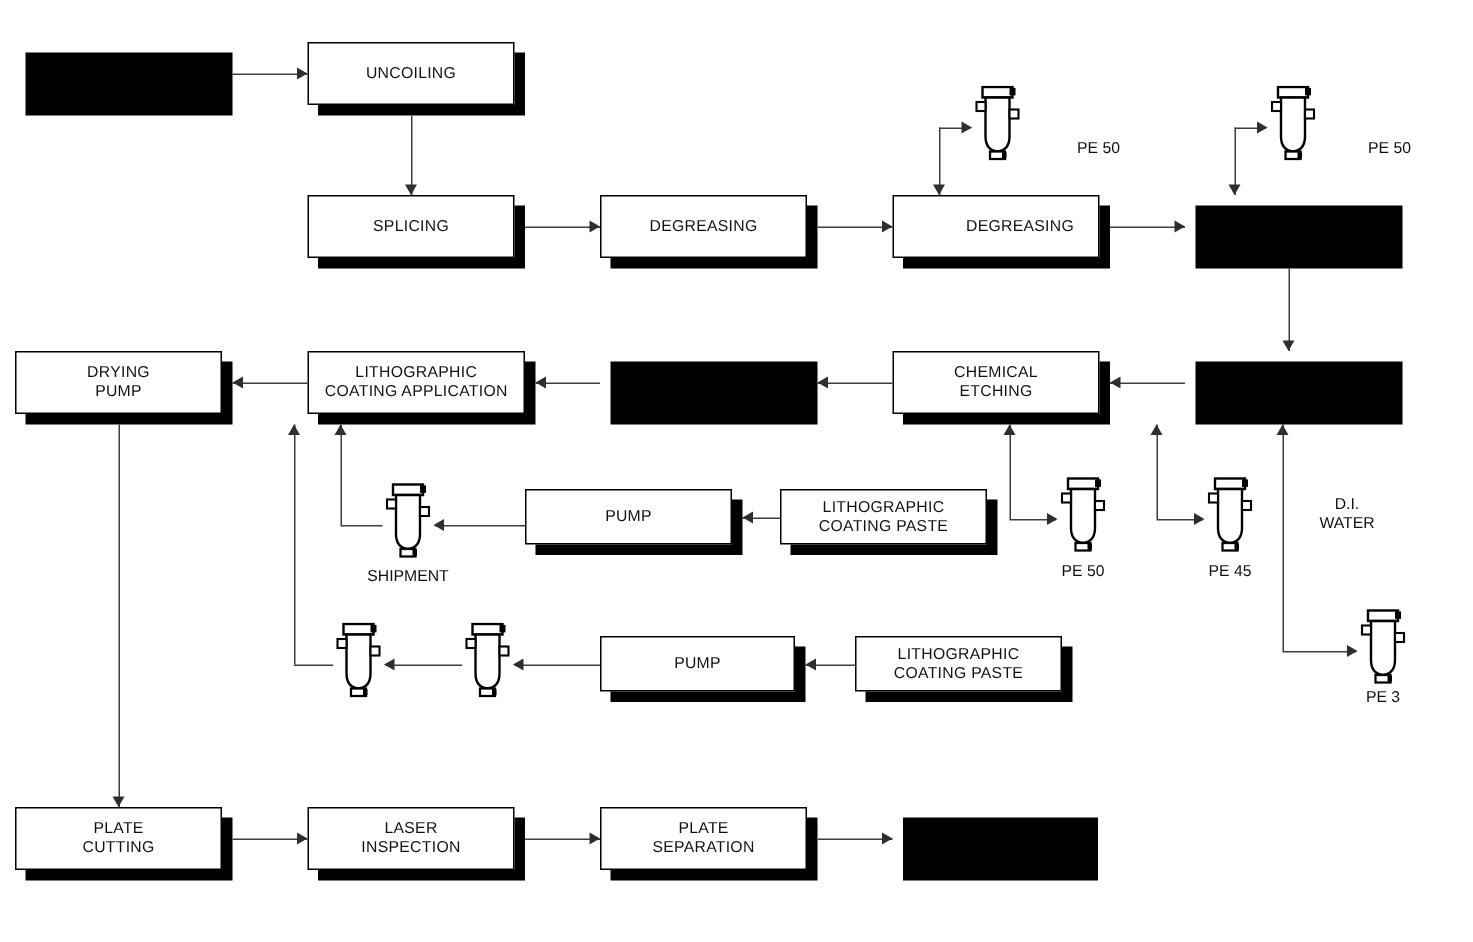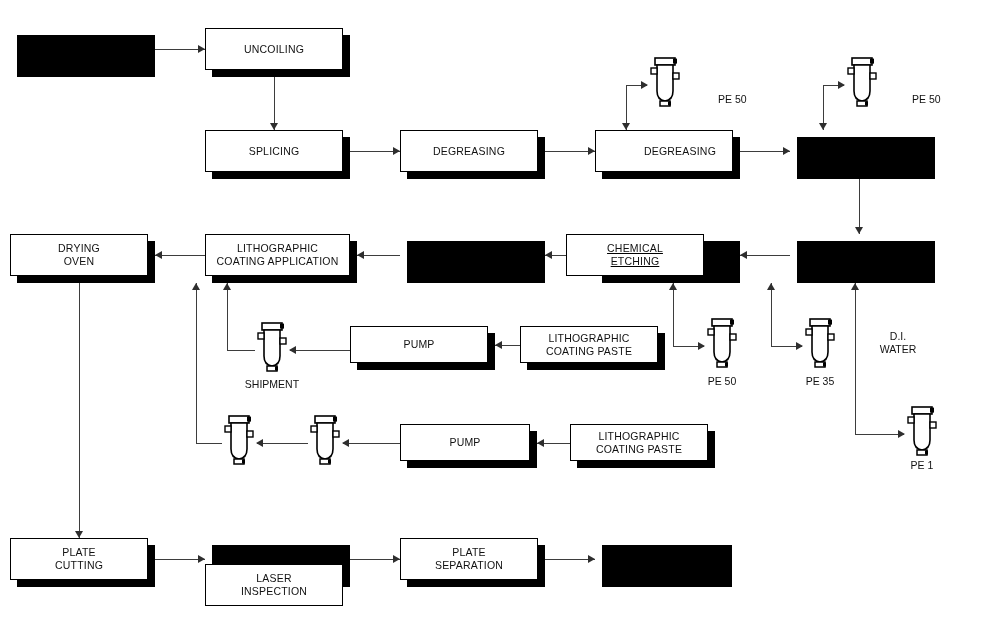--- a/index.html
+++ b/index.html
@@ -50,34 +50,34 @@
     <div class="box" style="left: 400px; top: 130px; width: 138px; height: 42px;">
       <div class="lbl">DEGREASING</div>
     </div>
     <div class="shadow" style="left: 602px; top: 137px; width: 138px; height: 42px;"></div>
     <div class="box" style="left: 595px; top: 130px; width: 138px; height: 42px; padding-left: 32px;">
       <div class="lbl">DEGREASING</div>
     </div>
     <div class="shadow" style="left: 797px; top: 137px; width: 138px; height: 42px;"></div>
     <div class="shadow" style="left: 797px; top: 241px; width: 138px; height: 42px;"></div>
     <div class="shadow" style="left: 602px; top: 241px; width: 138px; height: 42px;"></div>
-    <div class="box" style="left: 566px; top: 234px; width: 138px; height: 42px; text-decoration: underline;">
+    <div class="box" style="left: 595px; top: 234px; width: 138px; height: 42px;">
       <div class="lbl">CHEMICAL
 ETCHING</div>
     </div>
     <div class="shadow" style="left: 407px; top: 241px; width: 138px; height: 42px;"></div>
     <div class="shadow" style="left: 212px; top: 241px; width: 145px; height: 42px;"></div>
     <div class="box" style="left: 205px; top: 234px; width: 145px; height: 42px;">
       <div class="lbl">LITHOGRAPHIC
 COATING APPLICATION</div>
     </div>
     <div class="shadow" style="left: 17px; top: 241px; width: 138px; height: 42px;"></div>
     <div class="box" style="left: 10px; top: 234px; width: 138px; height: 42px;">
       <div class="lbl">DRYING
-OVEN</div>
+PUMP</div>
     </div>
     <div class="shadow" style="left: 357px; top: 333px; width: 138px; height: 37px;"></div>
     <div class="box" style="left: 350px; top: 326px; width: 138px; height: 37px;">
       <div class="lbl">PUMP</div>
     </div>
     <div class="shadow" style="left: 527px; top: 333px; width: 138px; height: 37px;"></div>
     <div class="box" style="left: 520px; top: 326px; width: 138px; height: 37px;">
       <div class="lbl">LITHOGRAPHIC
 COATING PASTE</div>
     </div>
@@ -89,21 +89,21 @@
     <div class="box" style="left: 570px; top: 424px; width: 138px; height: 37px;">
       <div class="lbl">LITHOGRAPHIC
 COATING PASTE</div>
     </div>
     <div class="shadow" style="left: 17px; top: 545px; width: 138px; height: 42px;"></div>
     <div class="box" style="left: 10px; top: 538px; width: 138px; height: 42px;">
       <div class="lbl">PLATE
 CUTTING</div>
     </div>
     <div class="shadow" style="left: 212px; top: 545px; width: 138px; height: 42px;"></div>
-    <div class="box" style="left: 205px; top: 564px; width: 138px; height: 42px;">
+    <div class="box" style="left: 205px; top: 538px; width: 138px; height: 42px;">
       <div class="lbl">LASER
 INSPECTION</div>
     </div>
     <div class="shadow" style="left: 407px; top: 545px; width: 138px; height: 42px;"></div>
     <div class="box" style="left: 400px; top: 538px; width: 138px; height: 42px;">
       <div class="lbl">PLATE
 SEPARATION</div>
     </div>
     <div class="shadow" style="left: 602px; top: 545px; width: 130px; height: 42px;"></div>
     <div class="vessel" style="left: 648px; top: 57px; width: 34px; height: 52px;"><svg width="34" height="52" viewBox="0 0 34 52">
@@ -138,31 +138,31 @@
     <div class="vlabel" style="left: 682px; top: 375px; width: 80px; text-align: center;">PE 50</div>
     <div class="vessel" style="left: 803px; top: 318px; width: 34px; height: 52px;"><svg width="34" height="52" viewBox="0 0 34 52">
         <rect x="7" y="1" width="20" height="7" fill="#fff" stroke="#000" stroke-width="1.6"></rect>
         <rect x="25" y="1.6" width="4" height="5" fill="#000"></rect>
         <path d="M9 8 L9 34 Q9 43 17 44 Q25 43 25 34 L25 8 Z" fill="#fff" stroke="#000" stroke-width="1.6"></path>
         <rect x="3" y="11" width="6" height="6" fill="#fff" stroke="#000" stroke-width="1.4"></rect>
         <rect x="25" y="16" width="6" height="6" fill="#fff" stroke="#000" stroke-width="1.4"></rect>
         <rect x="12" y="44" width="10" height="5" fill="#fff" stroke="#000" stroke-width="1.5"></rect>
         <rect x="20" y="44.5" width="3" height="4" fill="#000"></rect>
       </svg></div>
-    <div class="vlabel" style="left: 780px; top: 375px; width: 80px; text-align: center;">PE 35</div>
+    <div class="vlabel" style="left: 780px; top: 375px; width: 80px; text-align: center;">PE 45</div>
     <div class="vessel" style="left: 905px; top: 406px; width: 34px; height: 52px;"><svg width="34" height="52" viewBox="0 0 34 52">
         <rect x="7" y="1" width="20" height="7" fill="#fff" stroke="#000" stroke-width="1.6"></rect>
         <rect x="25" y="1.6" width="4" height="5" fill="#000"></rect>
         <path d="M9 8 L9 34 Q9 43 17 44 Q25 43 25 34 L25 8 Z" fill="#fff" stroke="#000" stroke-width="1.6"></path>
         <rect x="3" y="11" width="6" height="6" fill="#fff" stroke="#000" stroke-width="1.4"></rect>
         <rect x="25" y="16" width="6" height="6" fill="#fff" stroke="#000" stroke-width="1.4"></rect>
         <rect x="12" y="44" width="10" height="5" fill="#fff" stroke="#000" stroke-width="1.5"></rect>
         <rect x="20" y="44.5" width="3" height="4" fill="#000"></rect>
       </svg></div>
-    <div class="vlabel" style="left: 882px; top: 459px; width: 80px; text-align: center;">PE 1</div>
+    <div class="vlabel" style="left: 882px; top: 459px; width: 80px; text-align: center;">PE 3</div>
     <div class="vessel" style="left: 255px; top: 322px; width: 34px; height: 52px;"><svg width="34" height="52" viewBox="0 0 34 52">
         <rect x="7" y="1" width="20" height="7" fill="#fff" stroke="#000" stroke-width="1.6"></rect>
         <rect x="25" y="1.6" width="4" height="5" fill="#000"></rect>
         <path d="M9 8 L9 34 Q9 43 17 44 Q25 43 25 34 L25 8 Z" fill="#fff" stroke="#000" stroke-width="1.6"></path>
         <rect x="3" y="11" width="6" height="6" fill="#fff" stroke="#000" stroke-width="1.4"></rect>
         <rect x="25" y="16" width="6" height="6" fill="#fff" stroke="#000" stroke-width="1.4"></rect>
         <rect x="12" y="44" width="10" height="5" fill="#fff" stroke="#000" stroke-width="1.5"></rect>
         <rect x="20" y="44.5" width="3" height="4" fill="#000"></rect>
       </svg></div>
     <div class="vlabel" style="left: 232px; top: 378px; width: 80px; text-align: center;">SHIPMENT</div>

